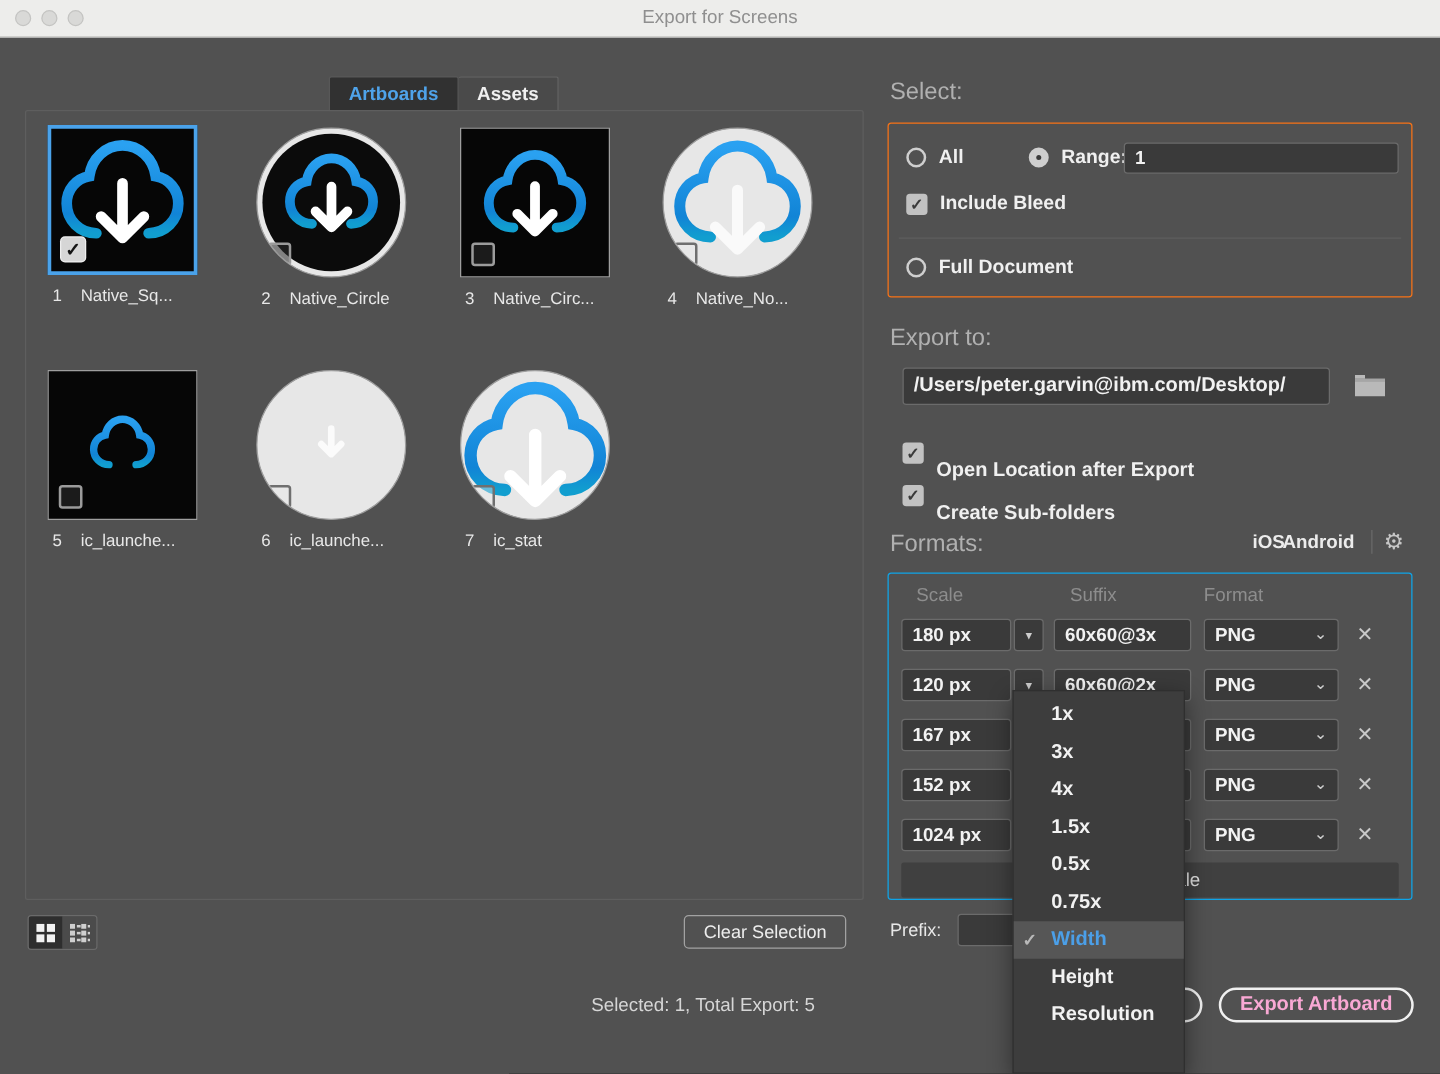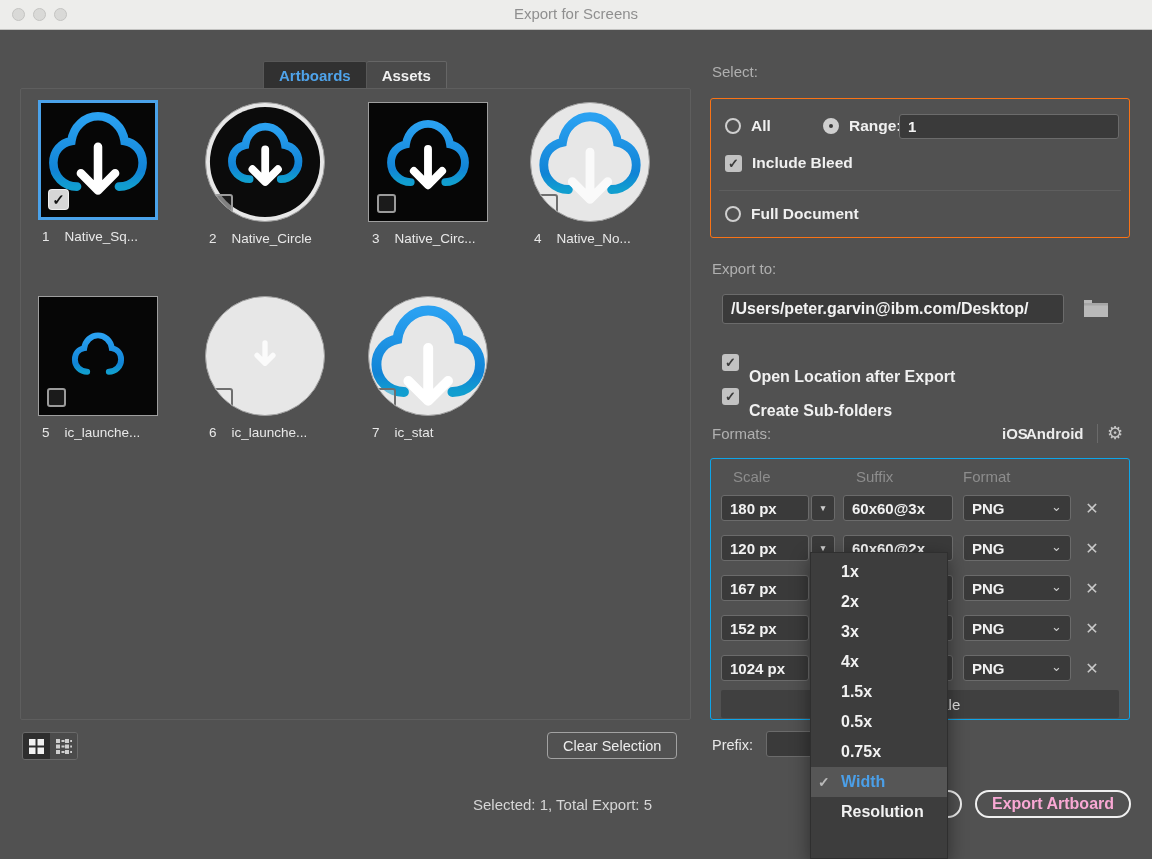--- a/index.html
+++ b/index.html
@@ -43,21 +43,21 @@
   .prefix-label{position:absolute;left:712px;top:737px;font-size:14.5px;color:#e8e8e8;}
   .prefix-input{position:absolute;left:766px;top:731px;width:120px;height:26px;}
 
   
   .ipt{background:#3a3a3a;border:1px solid #6b6b6b;border-radius:3px;color:#f2f2f2;display:flex;align-items:center;padding:0 8px;font-size:15px;font-weight:600;}
   .cb{width:17px;height:17px;border-radius:3px;background:#c2c2c2;color:#3b3b3b;display:flex;align-items:center;justify-content:center;font-size:13px;font-weight:900;flex:none;}
   .radio{width:16px;height:16px;border:2px solid #cfcfcf;border-radius:50%;flex:none;}
   .radio.on{background:#cfcfcf;position:relative;}
   .radio.on::after{content:"";position:absolute;left:4px;top:4px;width:4px;height:4px;border-radius:50%;background:#3a3a3a;}
   .lbl{font-size:15.5px;font-weight:600;color:#f0f0f0;}
-  .muted{font-size:15px;color:#b0b0b0;}
+  .muted{font-size:19px;color:#b0b0b0;}
   .row{display:flex;align-items:center;gap:10px;position:absolute;}
 
   
   .select-label{left:712px;top:63px;position:absolute;}
   .select-box{position:absolute;left:710px;top:98px;width:420px;height:140px;border:1px solid #f97316;border-radius:3px;}
   .sb-row1{left:14px;top:18px;}
   .sb-range{left:112px;top:18px;}
   .range-input{position:absolute;left:188px;top:15px;width:220px;height:25px;}
   .sb-bleed{left:14px;top:55px;}
   .sb-divider{position:absolute;left:8px;right:8px;top:91px;border-top:1px solid #5e5e5e;}
@@ -397,26 +397,26 @@
     </div>
 
     <div class="addbar">+ Add Scale</div>
   </div>
 
   <div class="btn pill cancel-btn">Cancel</div>
   <div class="btn pill export-btn">Export Artboard</div>
 
   <div class="menu">
     <div class="mi">1x</div>
-    <div class="mi">2x</div>
     <div class="mi">3x</div>
     <div class="mi">4x</div>
     <div class="mi">1.5x</div>
     <div class="mi">0.5x</div>
     <div class="mi">0.75x</div>
     <div class="mi selected">
       <span class="mcheck">✓</span>
       <span>Width</span>
     </div>
+    <div class="mi">Height</div>
     <div class="mi">Resolution</div>
   </div>
 
 </div>
 
 </body></html>

